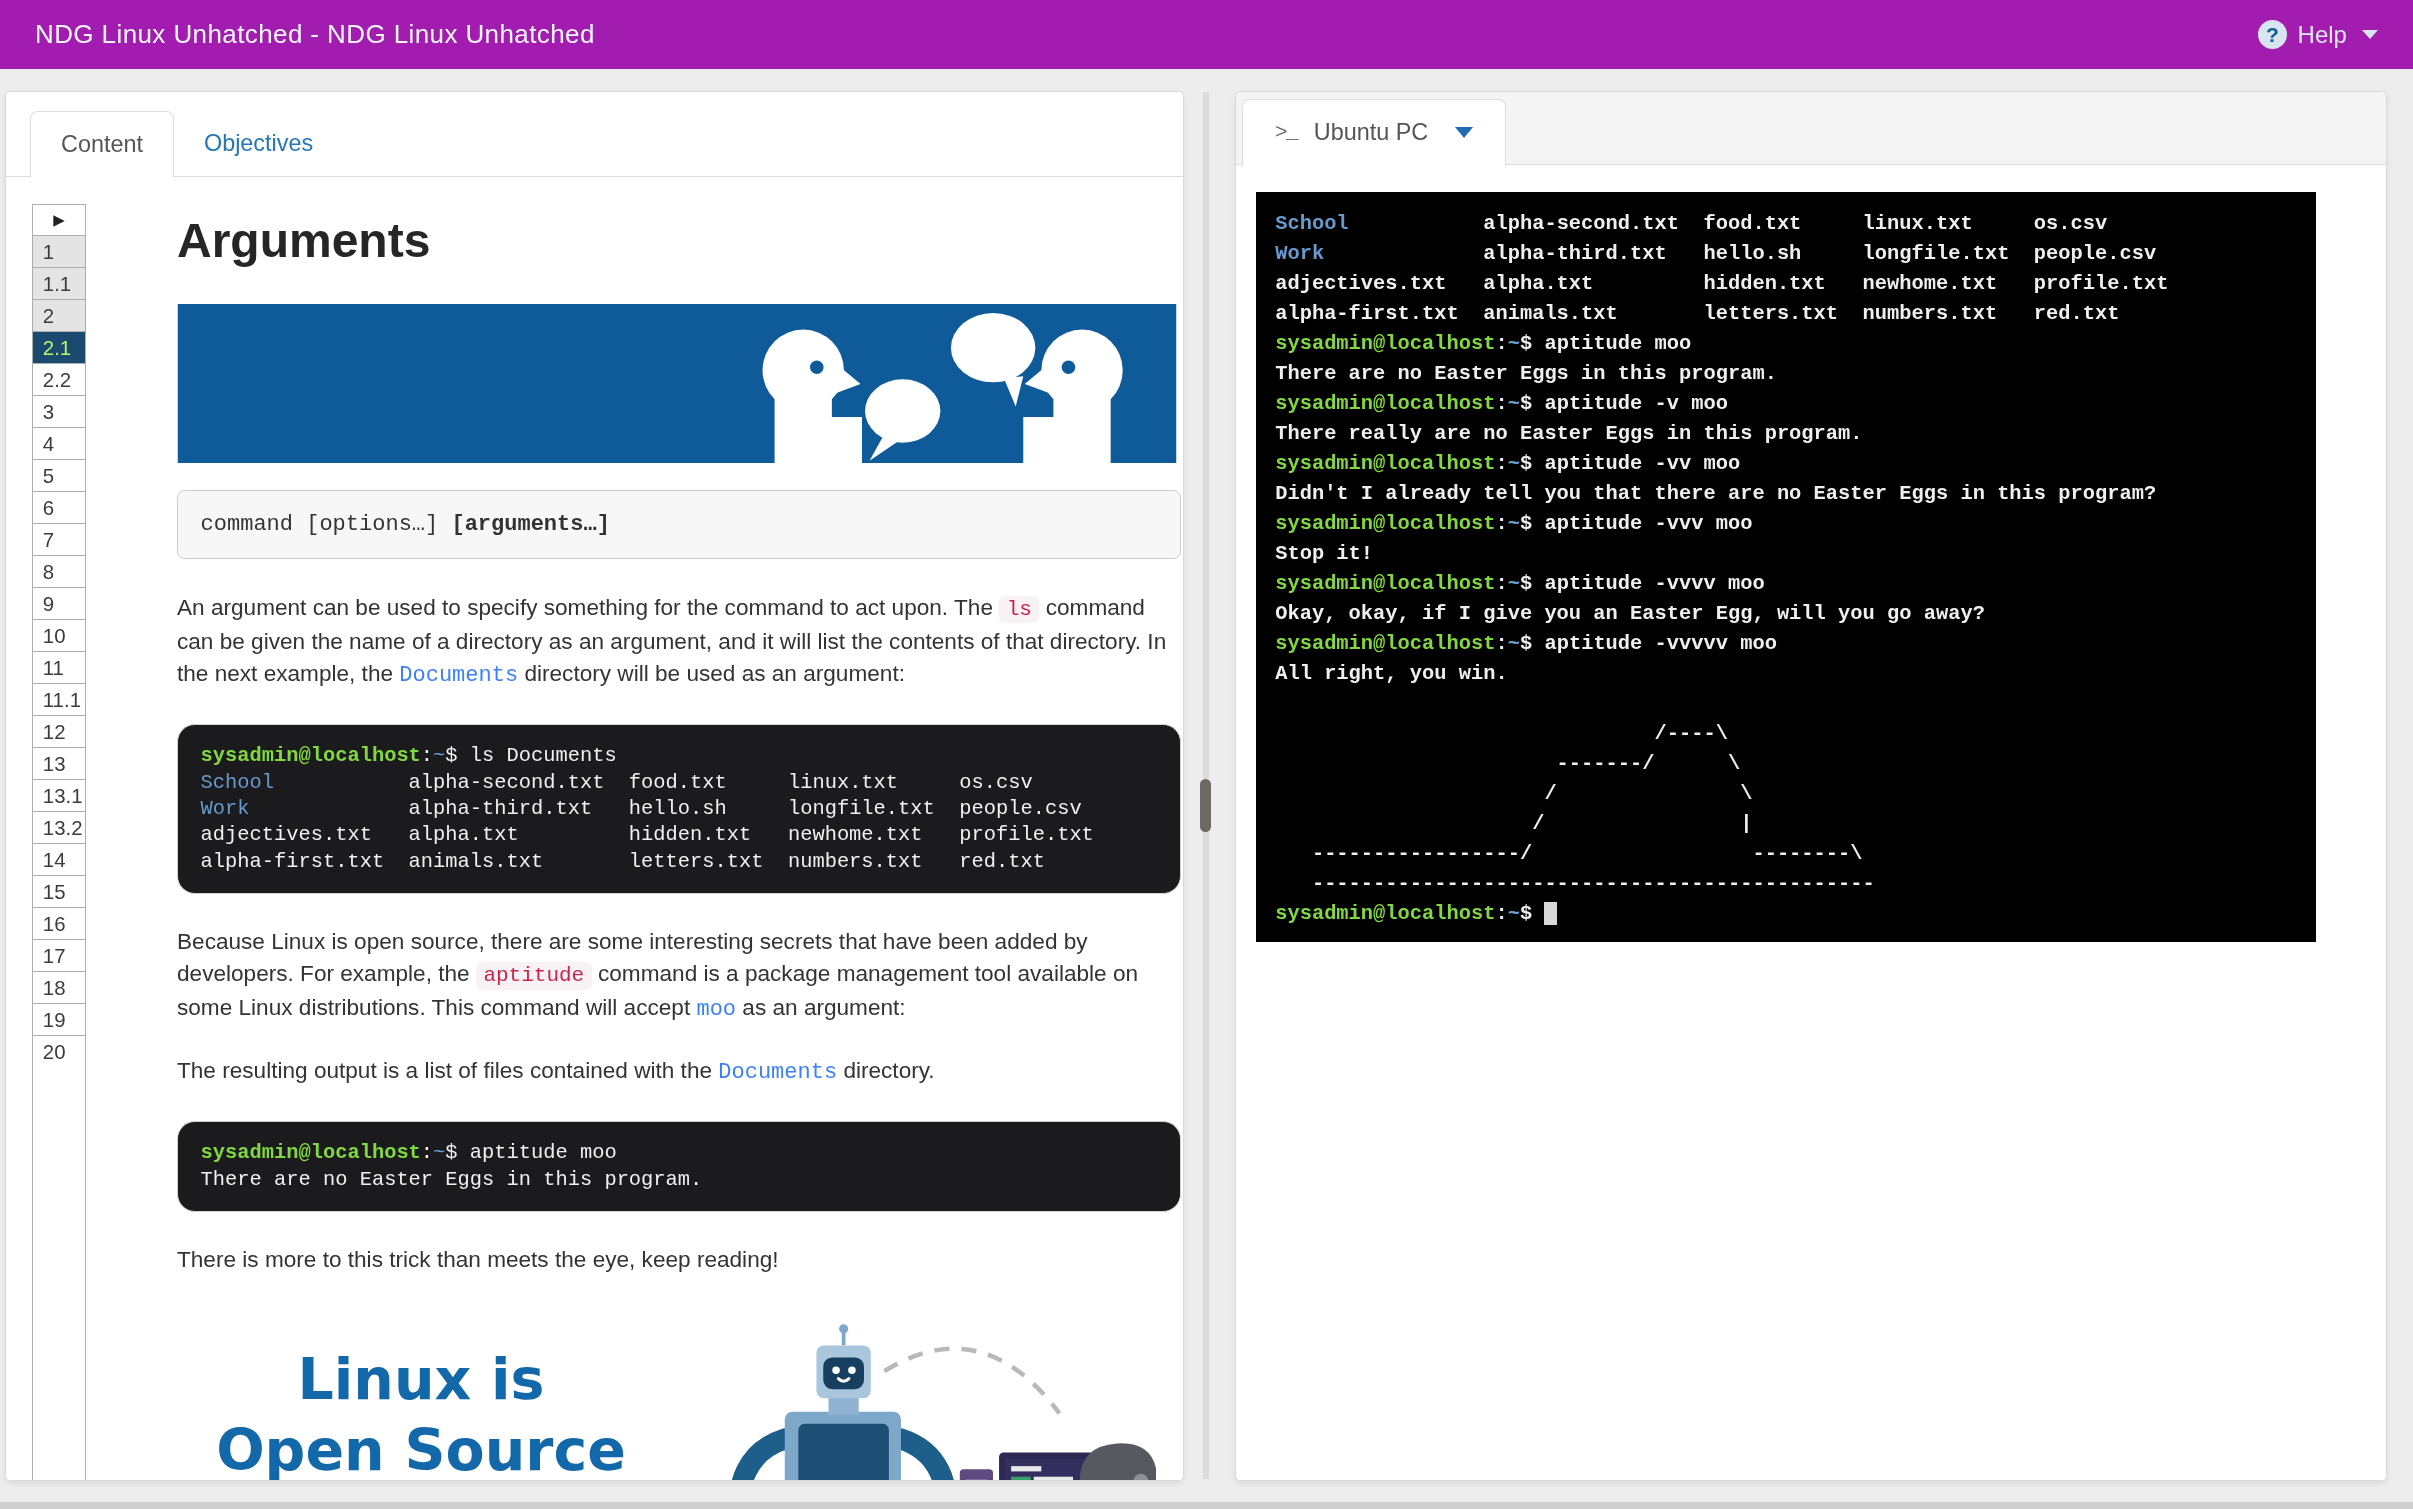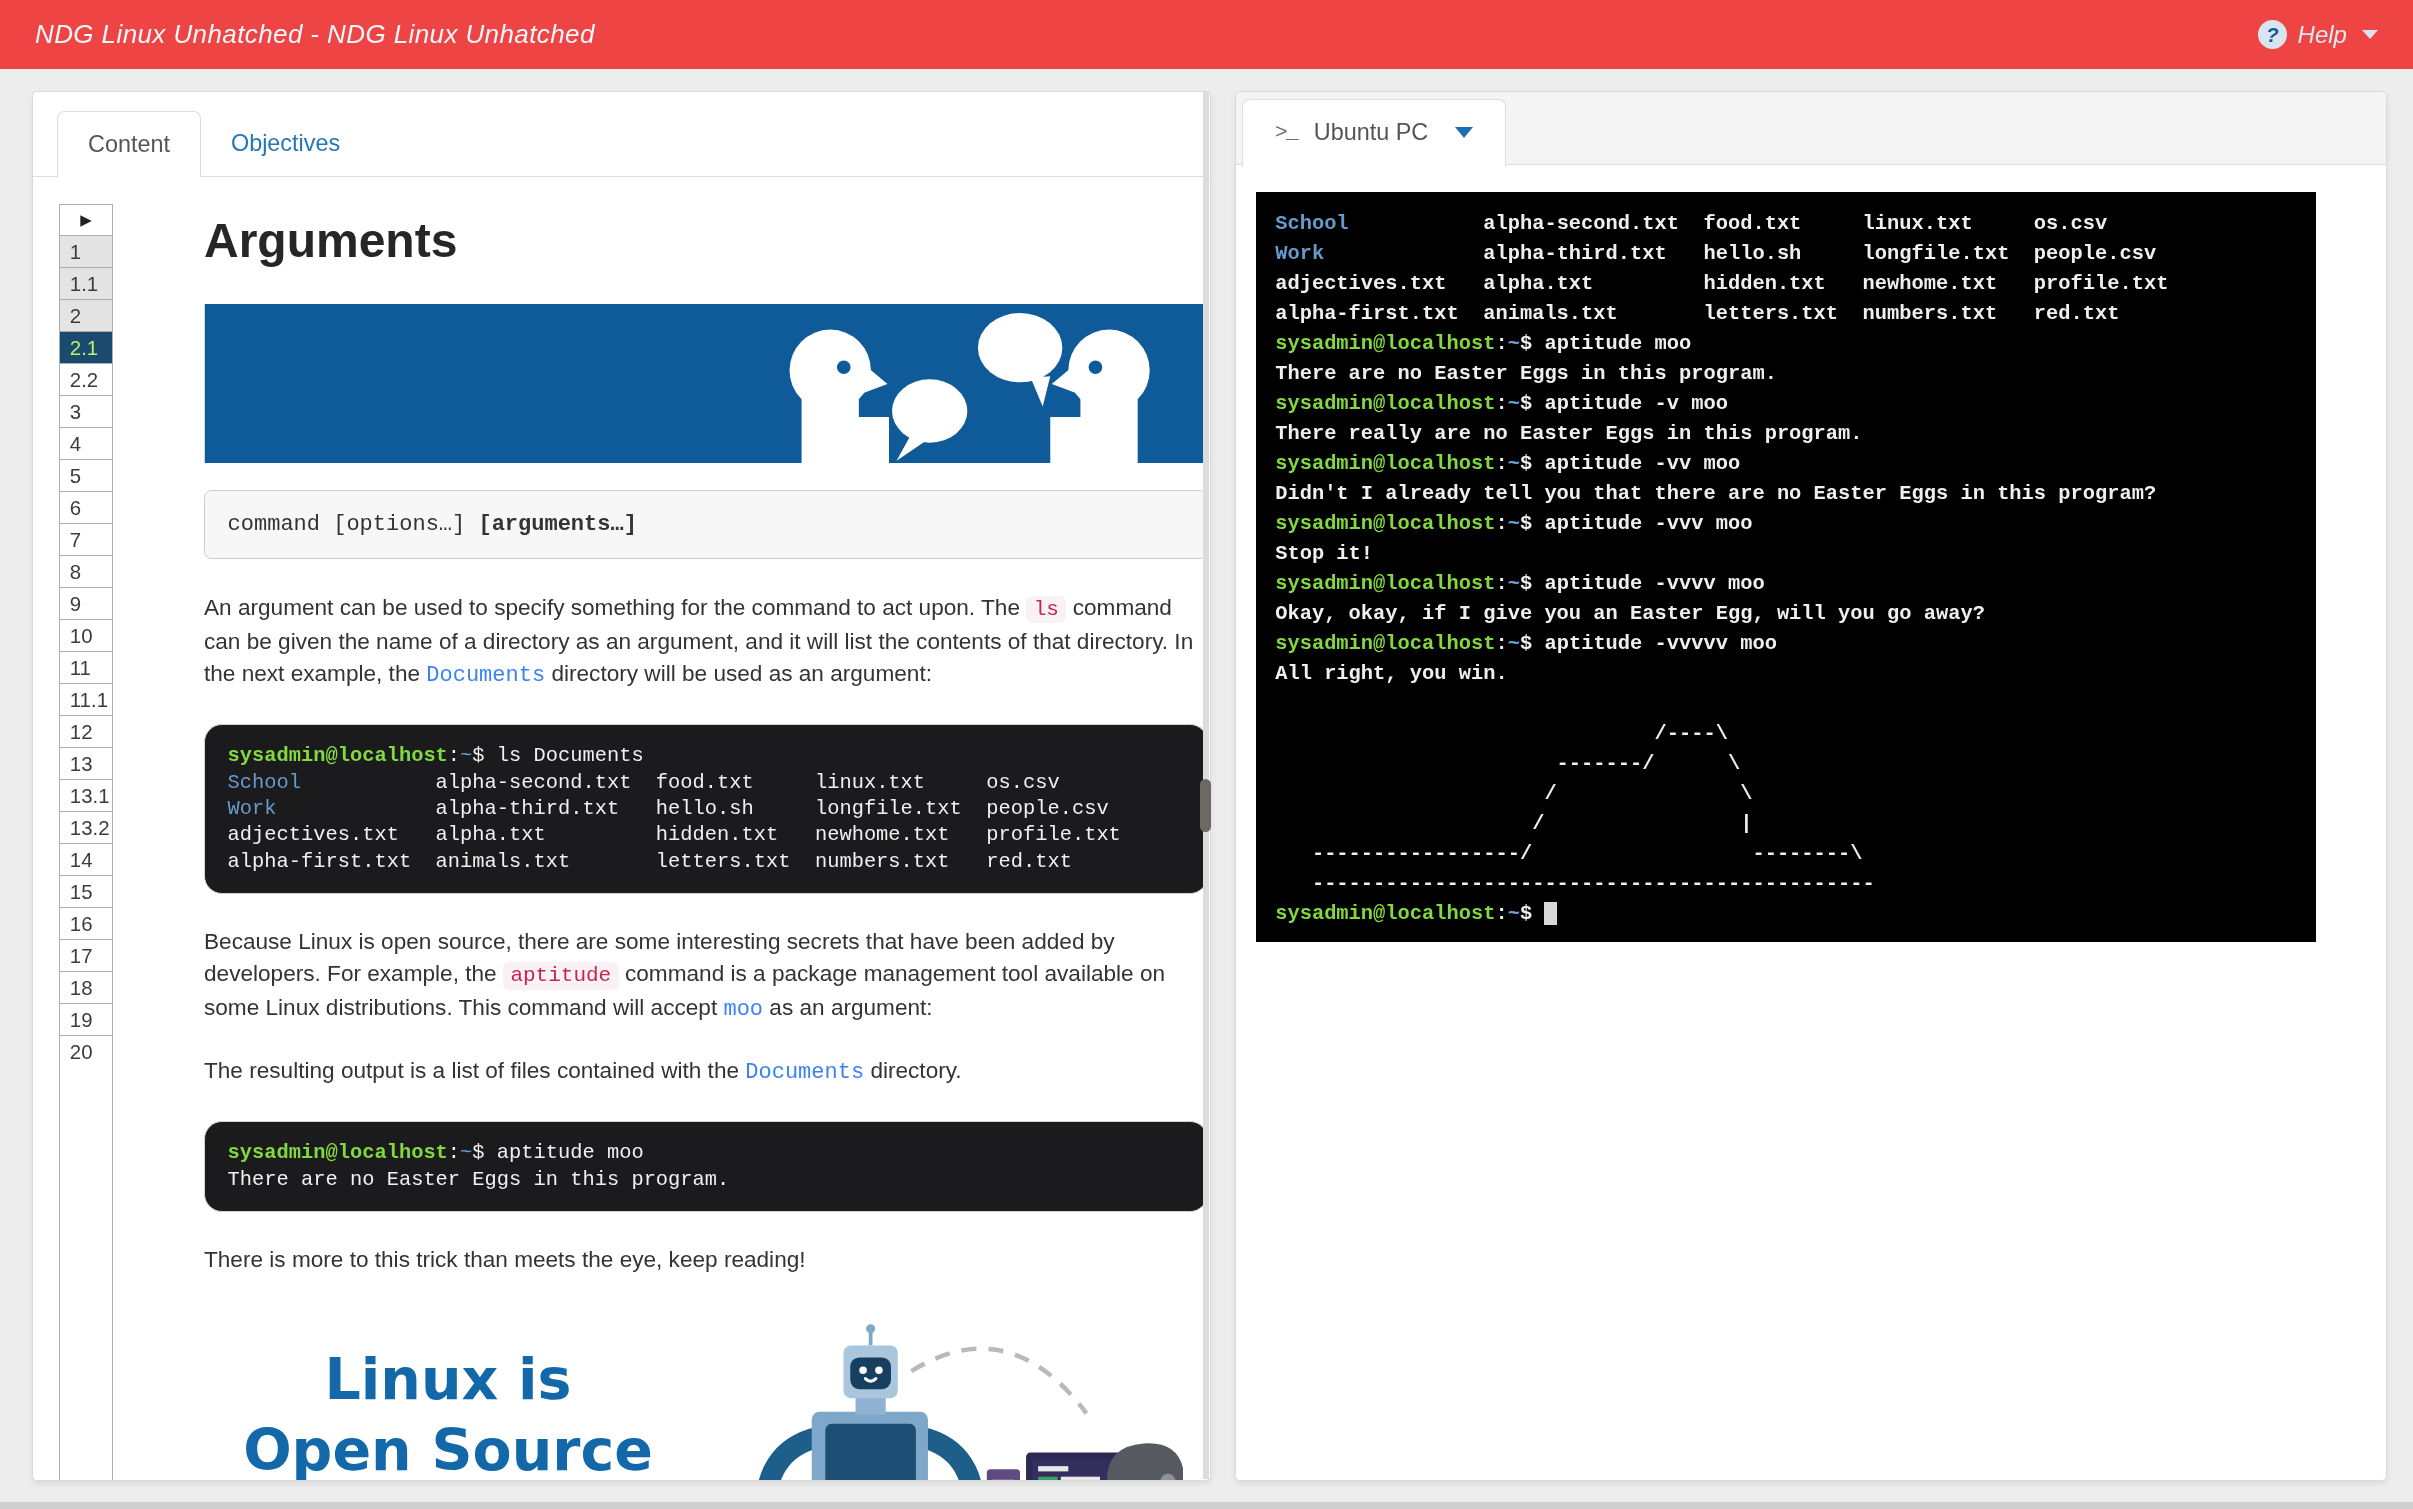--- a/index.html
+++ b/index.html
@@ -1,33 +1,33 @@
 <!DOCTYPE html>
 <html style="font-size:12px"><head>
 <meta charset="utf-8">
 <style>
   * { margin:0; padding:0; box-sizing:border-box; }
   html,body { background:#e9e9ea; }
   .page { position:relative; width:2413px; height:1509px; overflow:hidden;
           font-family:"Liberation Sans", sans-serif; background:#ededee; }
 
   
-  .topbar { position:absolute; left:0; top:0; width:2413px; height:69px; background:#ef4444;
-            display:flex; align-items:center; justify-content:space-between; padding:0 35px;font-style:italic; }
+  .topbar { position:absolute; left:0; top:0; width:2413px; height:69px; background:#a21caf;
+            display:flex; align-items:center; justify-content:space-between; padding:0 35px; }
   .topbar-title { color:#f2f7fb; font-size:26px; letter-spacing:0.4px; }
   .help { display:flex; align-items:center; gap:10.6px; color:#dfe9f3; font-size:24px; cursor:pointer; }
   .help-q { width:29px; height:29px; border-radius:50%; background:#d8e5f0; color:#0d5c94;
             font-weight:bold; font-size:21px; display:flex; align-items:center; justify-content:center; }
   .caret-down { width:0; height:0; border-left:8.3px solid transparent; border-right:8.3px solid transparent;
                 border-top:9.8px solid #d8e5f0; margin-left:4.5px; }
 
   
   .card { position:absolute; top:91px; height:1390px; background:#fff; border:1.5px solid #d9d9d9;
           border-radius:4.5px; box-shadow:0 3px 6px rgba(0,0,0,.07); }
-  .card-left  { left:32px;  width:1179px; overflow:hidden; }
+  .card-left  { left:5px;  width:1179px; overflow:hidden; }
   .card-right { left:1235px; width:1152px; overflow:hidden; }
   .splitter { position:absolute; left:1203px; top:92px; width:6px; height:1387px; background:#dcdcdc; }
   .splitter-handle { position:absolute; left:1200px; top:779px; width:11.3px; height:53px;
                      background:#6e6862; border-radius:6px; cursor:col-resize; }
   .bottom-strip { position:absolute; left:0; bottom:0; width:2413px; height:7.5px; background:#cfcfcf; }
 
   
   .tabbar { height:85px; border-bottom:1.5px solid #ddd; display:flex; align-items:flex-end; padding-left:24px; }
   .tab { font-size:23.4px; padding:19px 30px; cursor:pointer; }
   .tab.active { background:#fff; color:#555; border:1.5px solid #ddd; border-bottom:1.5px solid #fff;

